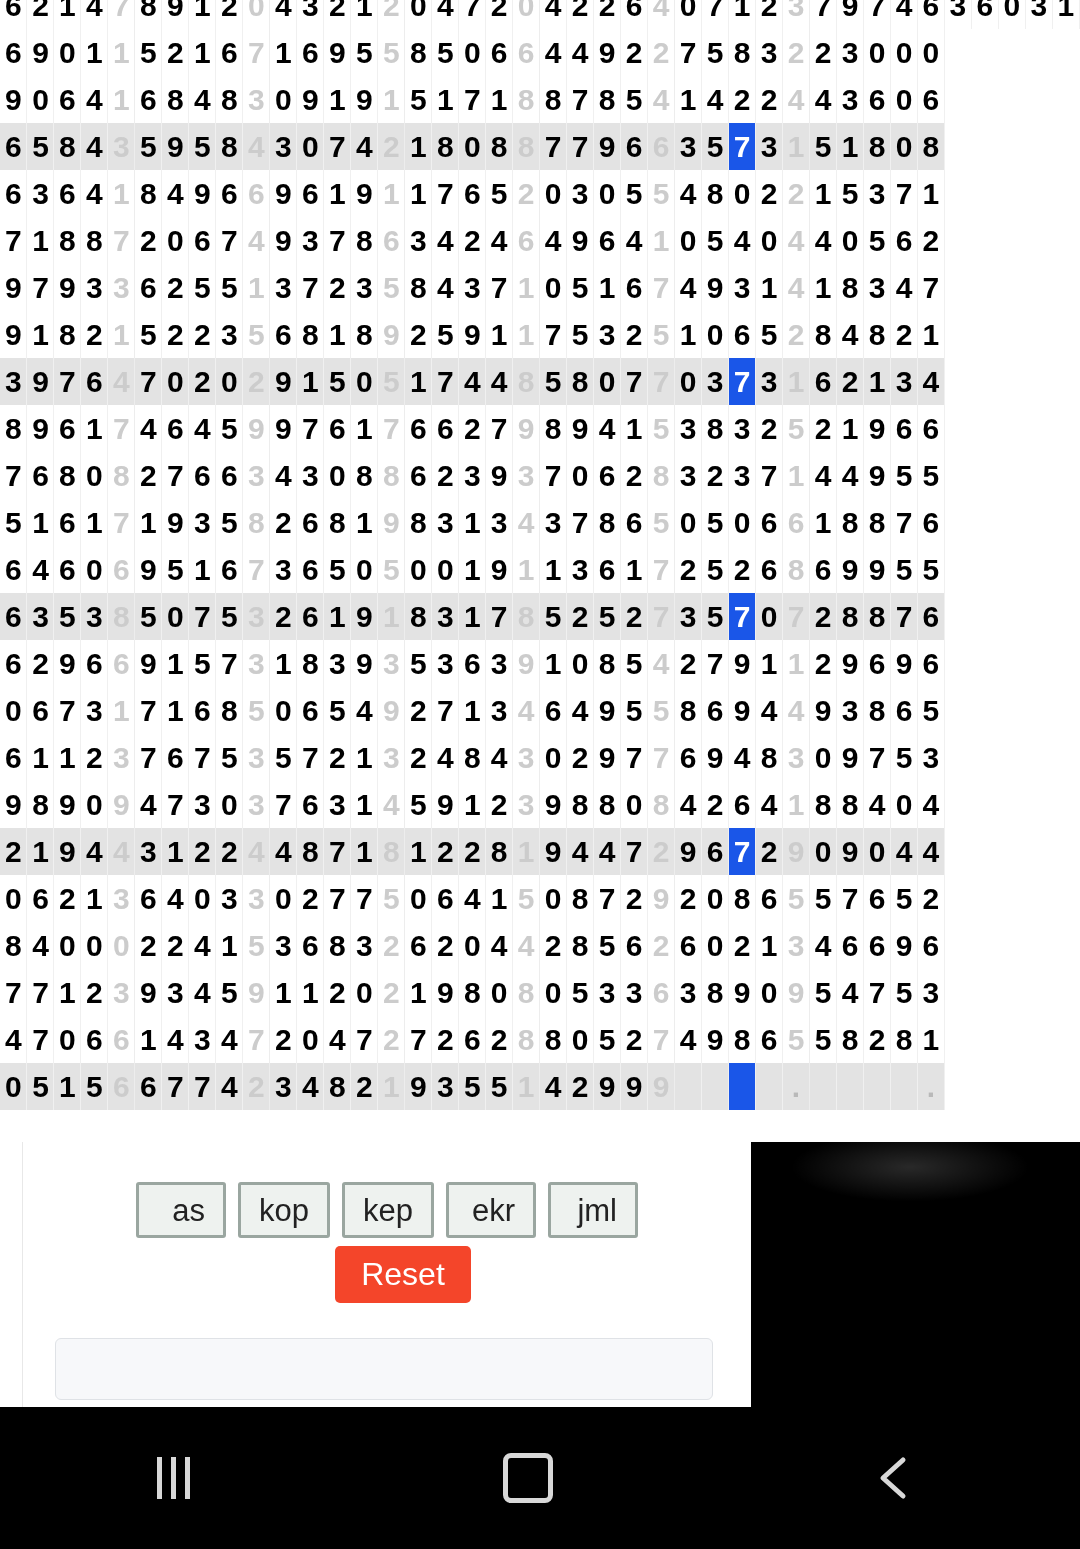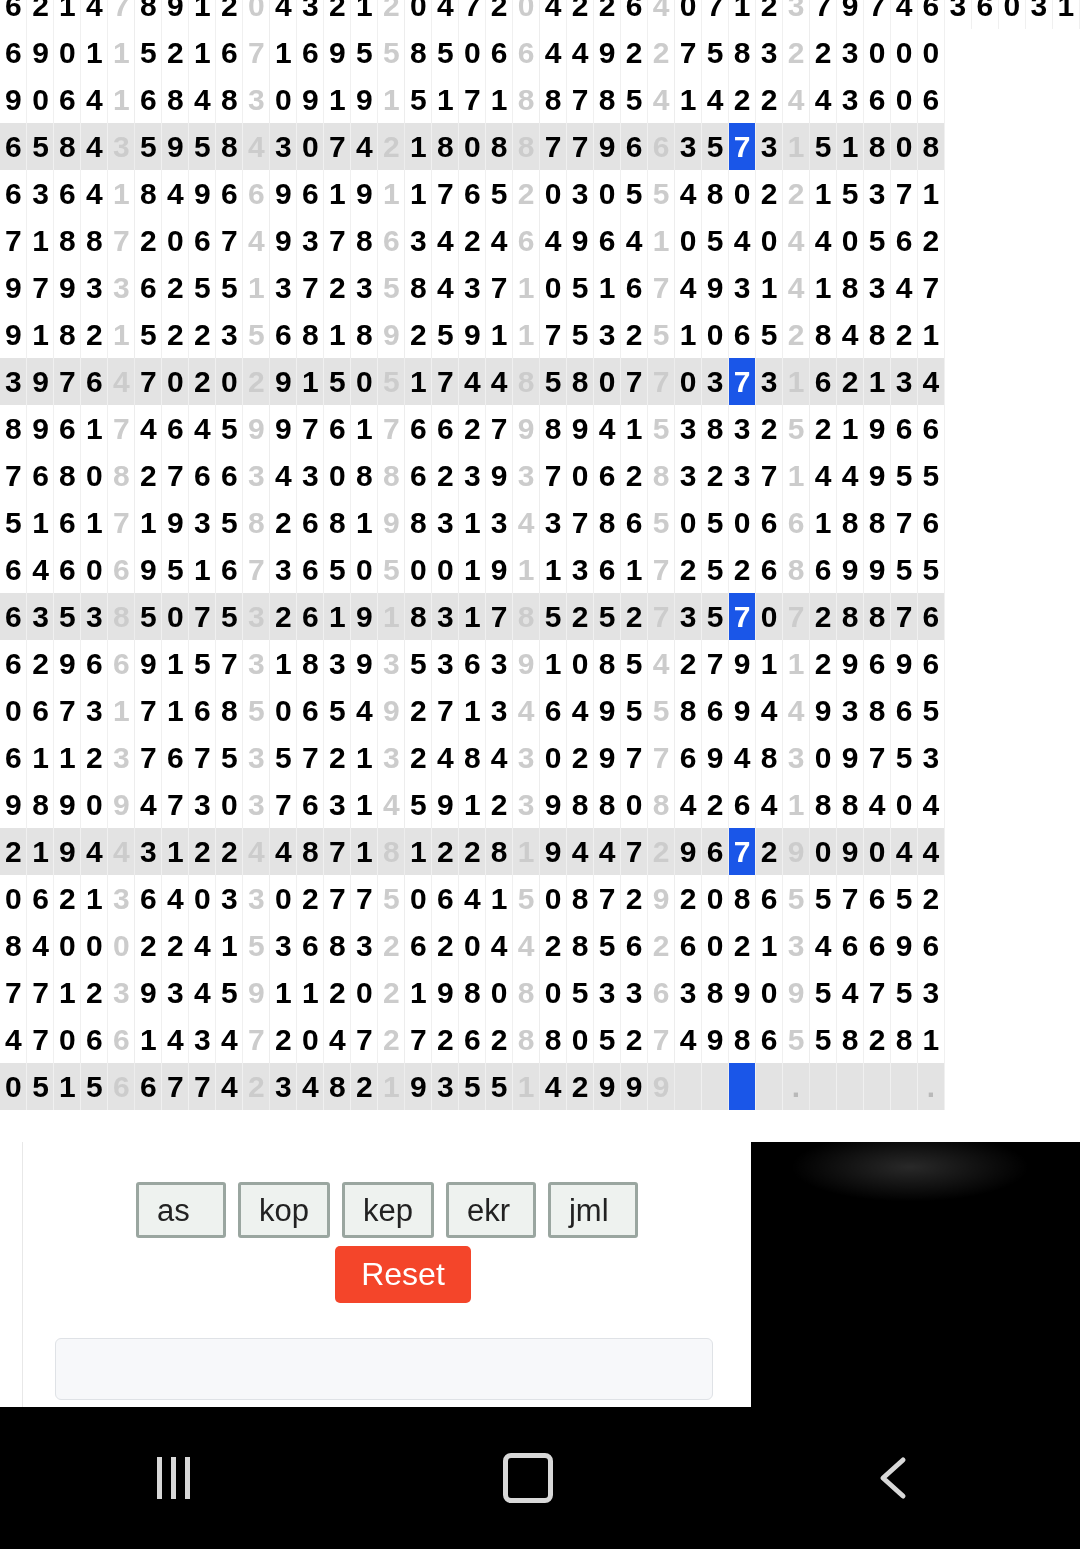--- a/index.html
+++ b/index.html
@@ -93,21 +93,21 @@
     display: flex;
     justify-content: center;
     gap: 12px;
     padding-top: 40px;
   }
   .word-btn {
     min-width: 90px;
     height: 56px;
     line-height: 52px;
     padding: 0 18px;
-    text-align: left;
+    text-align: right;
     font-size: 31px;
     color: #222222;
     background: #eef2ef;
     border: 3px solid #9aa6a0;
     border-radius: 3px;
     box-sizing: border-box;
   }
   .reset-row {
     display: flex;
     justify-content: center;

